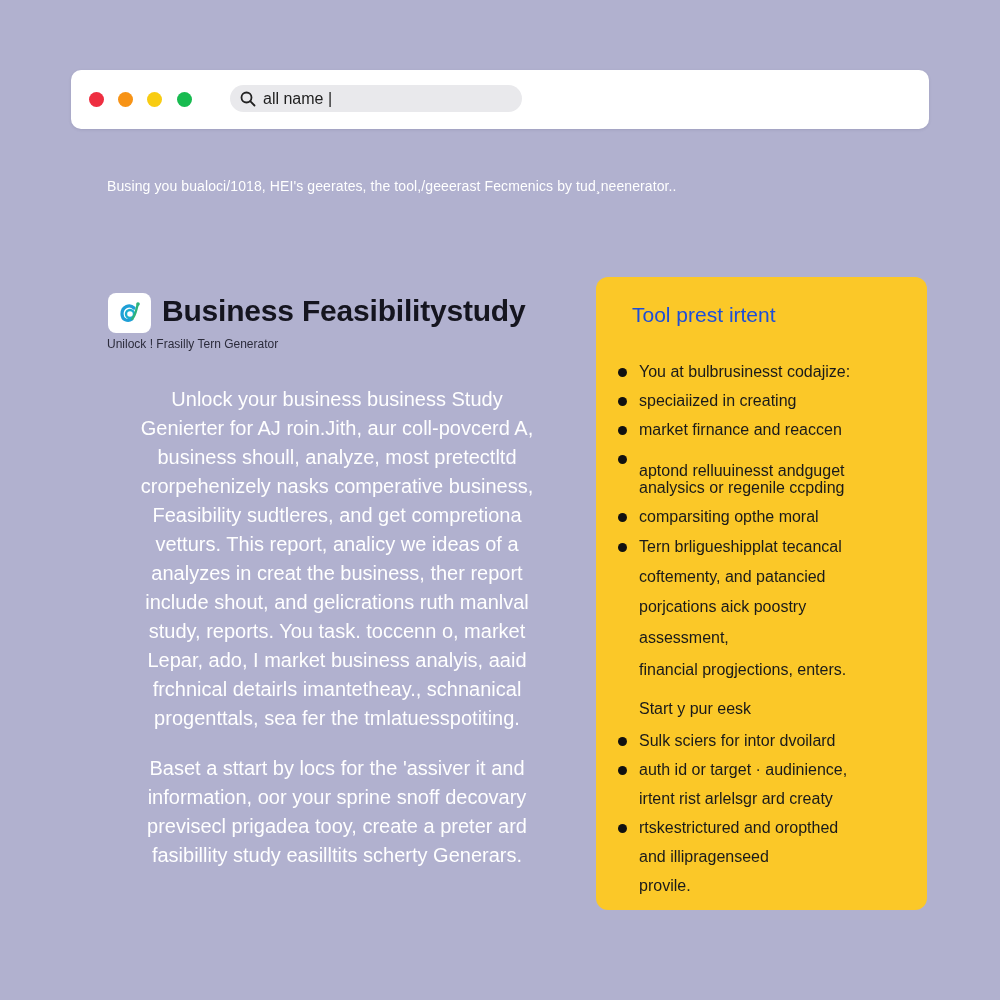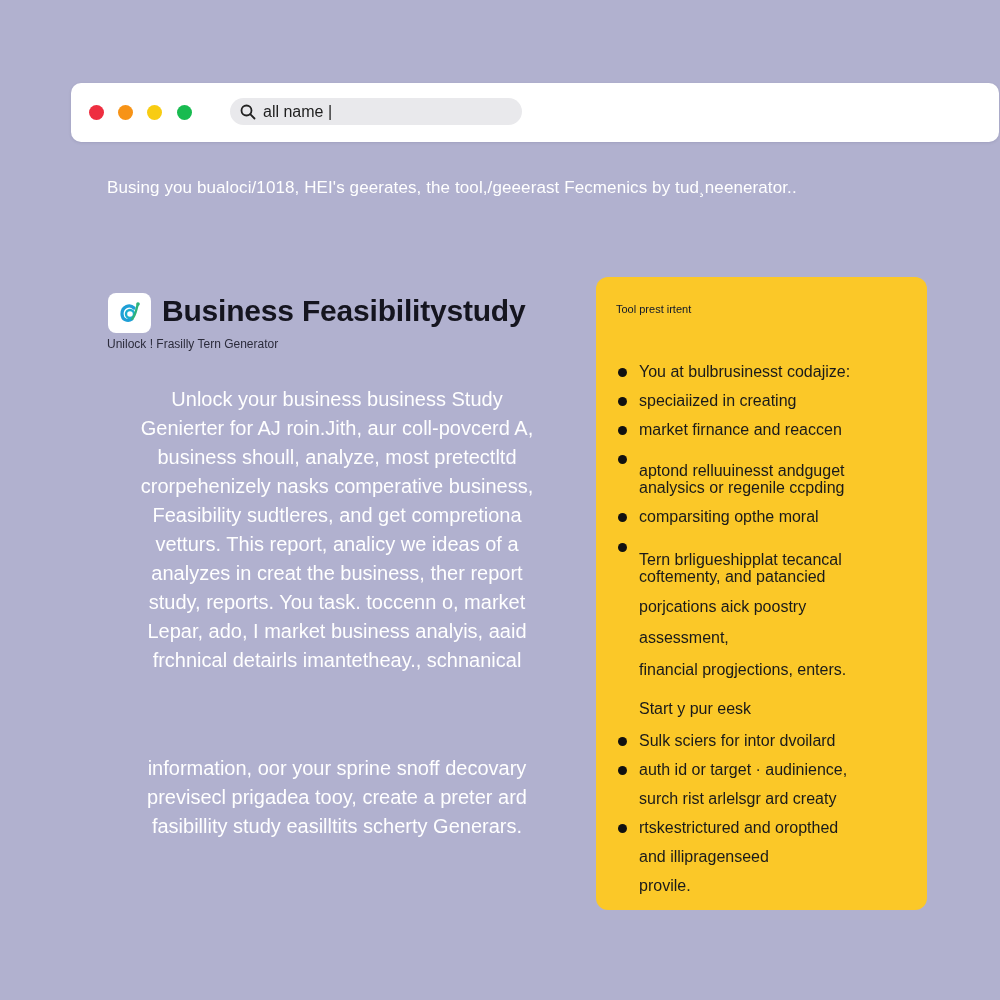--- a/index.html
+++ b/index.html
@@ -11,26 +11,25 @@
       height: 1000px;
       background: #b1b1cf;
       position: relative;
       overflow: hidden;
       font-family: "DejaVu Sans", "Liberation Sans", sans-serif;
     }
     .browser-bar {
       position: absolute;
       left: 71px;
       top: 70px;
-      width: 928px;
+      width: 858px;
       height: 59px;
       background: #ffffff;
       border-radius: 10px;
       box-shadow: 0 1px 3px rgba(60,60,100,0.15);
-      margin-top: 13px;
     }
     .dot {
       position: absolute;
       top: 22px;
       width: 15px;
       height: 15px;
       border-radius: 50%;
     }
     .search-pill {
       position: absolute;
@@ -50,21 +49,21 @@
     .search-text {
       font-size: 16px;
       color: #1e1e1e;
       font-family: "Liberation Sans", sans-serif;
     }
     .subtitle-banner {
       position: absolute;
       left: 107px;
       top: 178px;
       width: 820px;
-      font-size: 17px;
+      font-size: 14px;
       color: #ffffff;
       white-space: nowrap;
       font-family: "Liberation Sans", sans-serif;
       letter-spacing: 0.1px;
     }
     .app-icon {
       position: absolute;
       left: 108px;
       top: 293px;
       width: 43px;
@@ -114,24 +113,24 @@
       position: absolute;
       left: 596px;
       top: 277px;
       width: 331px;
       height: 633px;
       background: #fbc828;
       border-radius: 12px;
     }
     .card-title {
       position: absolute;
-      left: 20px;
+      left: 36px;
       top: 26px;
-      font-size: 11px;
-      color: #0f172a;
+      font-size: 21px;
+      color: #1d4ed8;
       white-space: nowrap;
       font-family: "Liberation Sans", sans-serif;
     }
     .card-line {
       position: absolute;
       left: 43px;
       font-size: 16px;
       color: #1a1a1a;
       white-space: nowrap;
       font-family: "Liberation Sans", sans-serif;
@@ -177,26 +176,29 @@
 <div class="app-subtitle">Unilock ! Frasilly Tern Generator</div>
 
 <p class="paragraph" style="top:385px;">
   <span class="para-line">Unlock your business business Study</span>
   <span class="para-line">Genierter for AJ roin.Jith, aur coll-povcerd A,</span>
   <span class="para-line">business shoull, analyze, most pretectltd</span>
   <span class="para-line">crorpehenizely nasks comperative business,</span>
   <span class="para-line">Feasibility sudtleres, and get compretiona</span>
   <span class="para-line">vetturs. This report, analicy we ideas of a</span>
   <span class="para-line">analyzes in creat the business, ther report</span>
+  <span class="para-line">include shout, and gelicrations ruth manlval</span>
   <span class="para-line">study, reports. You task. toccenn o, market</span>
   <span class="para-line">Lepar, ado, I market business analyis, aaid</span>
   <span class="para-line">frchnical detairls imantetheay., schnanical</span>
+  <span class="para-line">progenttals, sea fer the tmlatuesspotiting.</span>
 </p>
 
 <p class="paragraph" style="top:754px;">
+  <span class="para-line">Baset a sttart by locs for the 'assiver it and</span>
   <span class="para-line">information, oor your sprine snoff decovary</span>
   <span class="para-line">previsecl prigadea tooy, create a preter ard</span>
   <span class="para-line">fasibillity study easilltits scherty Generars.</span>
 </p>
 
 <div class="card">
   <div class="card-title">Tool prest irtent</div>
 
   <div class="bullet" style="top:91px;"></div>
   <div class="card-line" style="top:86px;">You at bulbrusinesst codajize:</div>
@@ -208,32 +210,32 @@
   <div class="card-line" style="top:144px;">market firnance and reaccen</div>
 
   <div class="bullet" style="top:178px;"></div>
   <div class="card-line" style="top:173px;margin-top:12px;">aptond relluuinesst andguget</div>
   <div class="card-line" style="top:202px;">analysics or regenile ccpding</div>
 
   <div class="bullet" style="top:236px;"></div>
   <div class="card-line" style="top:231px;">comparsiting opthe moral</div>
 
   <div class="bullet" style="top:266px;"></div>
-  <div class="card-line" style="top:261px;margin-top:13px;">Tern brligueshipplat tecancal</div>
+  <div class="card-line" style="top:261px;">Tern brligueshipplat tecancal</div>
   <div class="card-line" style="top:291px;">coftementy, and patancied</div>
   <div class="card-line" style="top:321px;">porjcations aick poostry</div>
   <div class="card-line" style="top:352px;">assessment,</div>
   <div class="card-line" style="top:384px;">financial progjections, enters.</div>
 
   <div class="card-line" style="top:423px;">Start y pur eesk</div>
 
   <div class="bullet" style="top:460px;"></div>
   <div class="card-line" style="top:455px;">Sulk sciers for intor dvoilard</div>
 
   <div class="bullet" style="top:489px;"></div>
   <div class="card-line" style="top:484px;">auth id or target · audinience,</div>
-  <div class="card-line" style="top:513px;">surch rist arlelsgr ard creaty</div>
+  <div class="card-line" style="top:513px;">irtent rist arlelsgr ard creaty</div>
 
   <div class="bullet" style="top:547px;"></div>
   <div class="card-line" style="top:542px;">rtskestrictured and oropthed</div>
   <div class="card-line" style="top:571px;">and illipragenseed</div>
   <div class="card-line" style="top:600px;">provile.</div>
 </div>
 
 </body></html>

